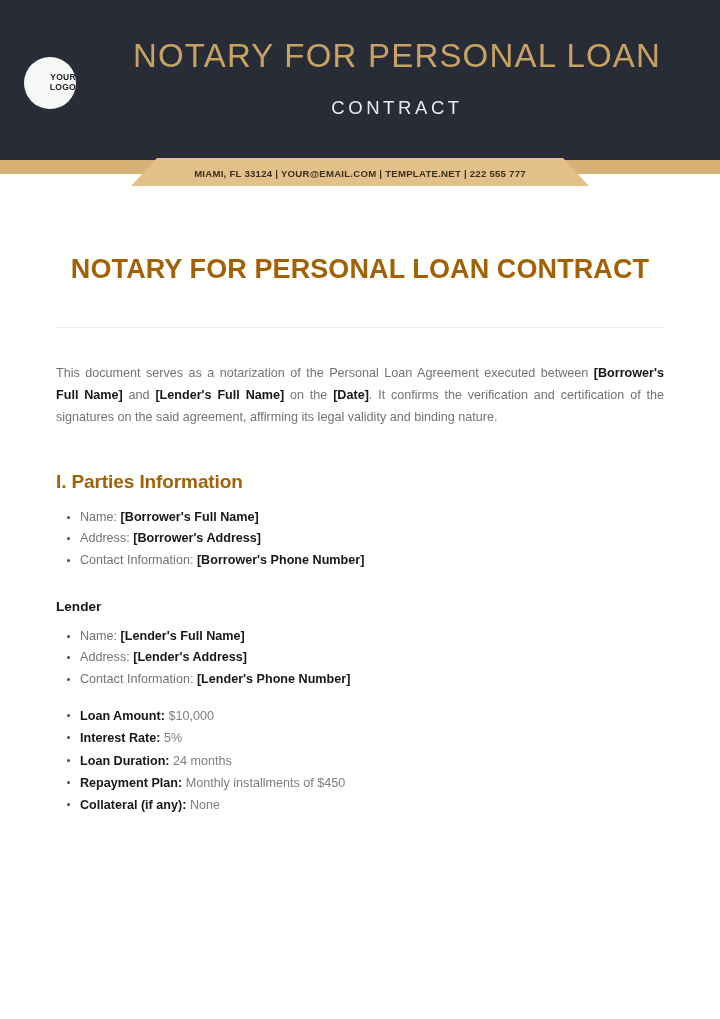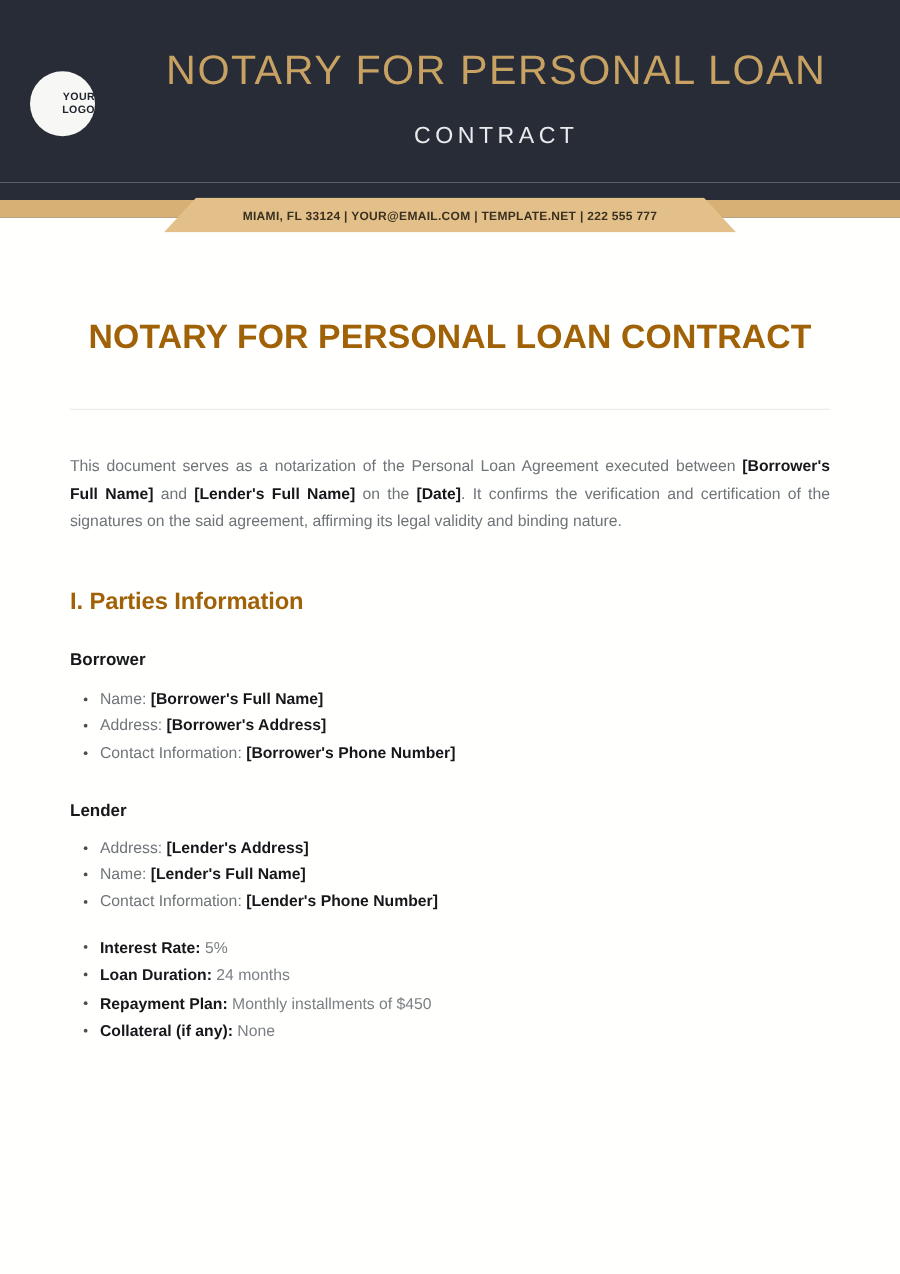--- a/index.html
+++ b/index.html
@@ -233,36 +233,36 @@
   <div class="content">
 
     <h1 class="doc-title">NOTARY FOR PERSONAL LOAN CONTRACT</h1>
 
     <div class="divider"></div>
 
     <p class="intro"><span>This document serves as a notarization of the Personal Loan Agreement executed between </span><b>[Borrower's Full Name]</b><span> and </span><b>[Lender's Full Name]</b><span> on the </span><b>[Date]</b><span>. It confirms the verification and certification of the signatures on the said agreement, affirming its legal validity and binding nature.</span></p>
 
     <h2 class="section-heading">I. Parties Information</h2>
 
-    <h3 class="sub-heading">Borrower</h3>
     <ul class="bullets">
       <li><span>Name:</span> <span class="val-strong">[Borrower's Full Name]</span></li>
       <li><span>Address:</span> <span class="val-strong">[Borrower's Address]</span></li>
       <li><span>Contact Information:</span> <span class="val-strong">[Borrower's Phone Number]</span></li>
     </ul>
 
     <h3 class="sub-heading">Lender</h3>
     <ul class="bullets tight">
+      <li><span>Name:</span> <span class="val-strong">[Lender's Full Name]</span></li>
       <li><span>Address:</span> <span class="val-strong">[Lender's Address]</span></li>
-      <li><span>Name:</span> <span class="val-strong">[Lender's Full Name]</span></li>
       <li><span>Contact Information:</span> <span class="val-strong">[Lender's Phone Number]</span></li>
     </ul>
 
     <div class="section-two">
       <ul class="bullets">
+        <li><span class="label-strong">Loan Amount:</span> <span class="val-muted">$10,000</span></li>
         <li><span class="label-strong">Interest Rate:</span> <span class="val-muted">5%</span></li>
         <li><span class="label-strong">Loan Duration:</span> <span class="val-muted">24 months</span></li>
         <li><span class="label-strong">Repayment Plan:</span> <span class="val-muted">Monthly installments of $450</span></li>
         <li><span class="label-strong">Collateral (if any):</span> <span class="val-muted">None</span></li>
       </ul>
     </div>
 
   </div>
 </div>
 

